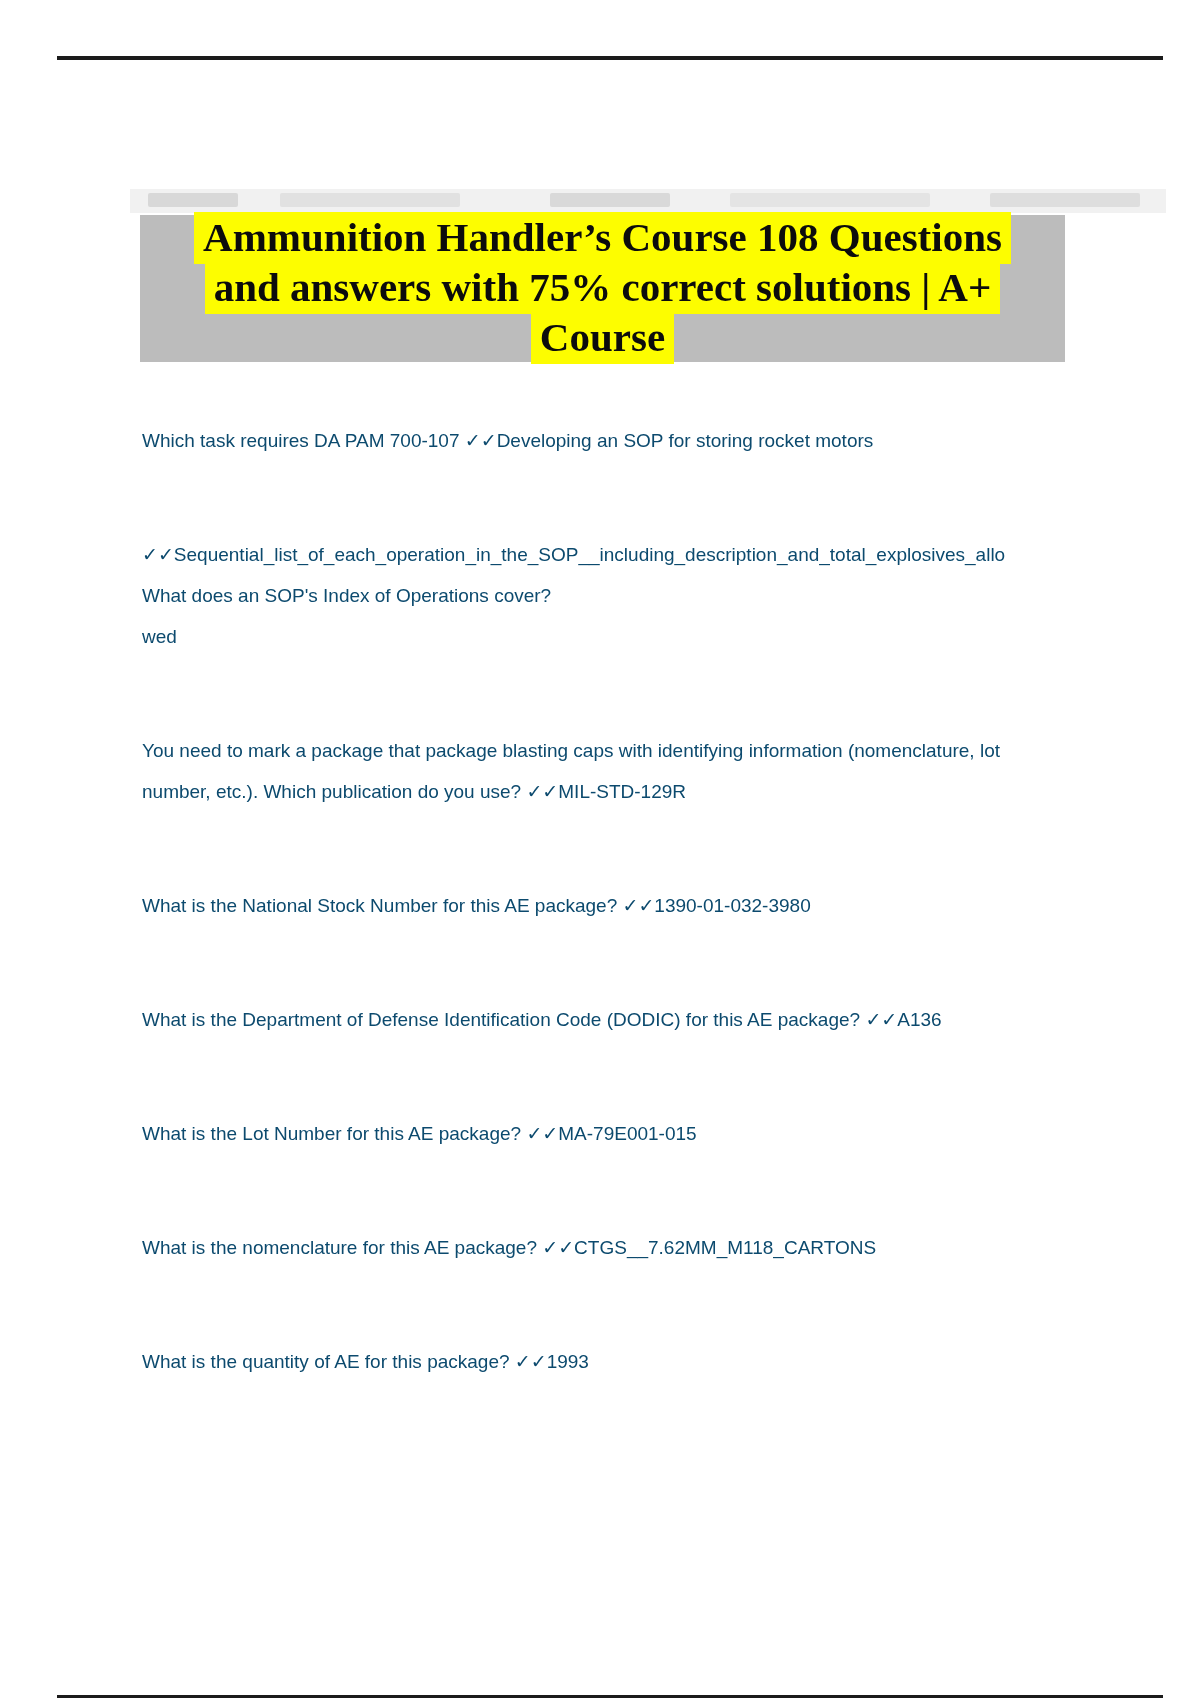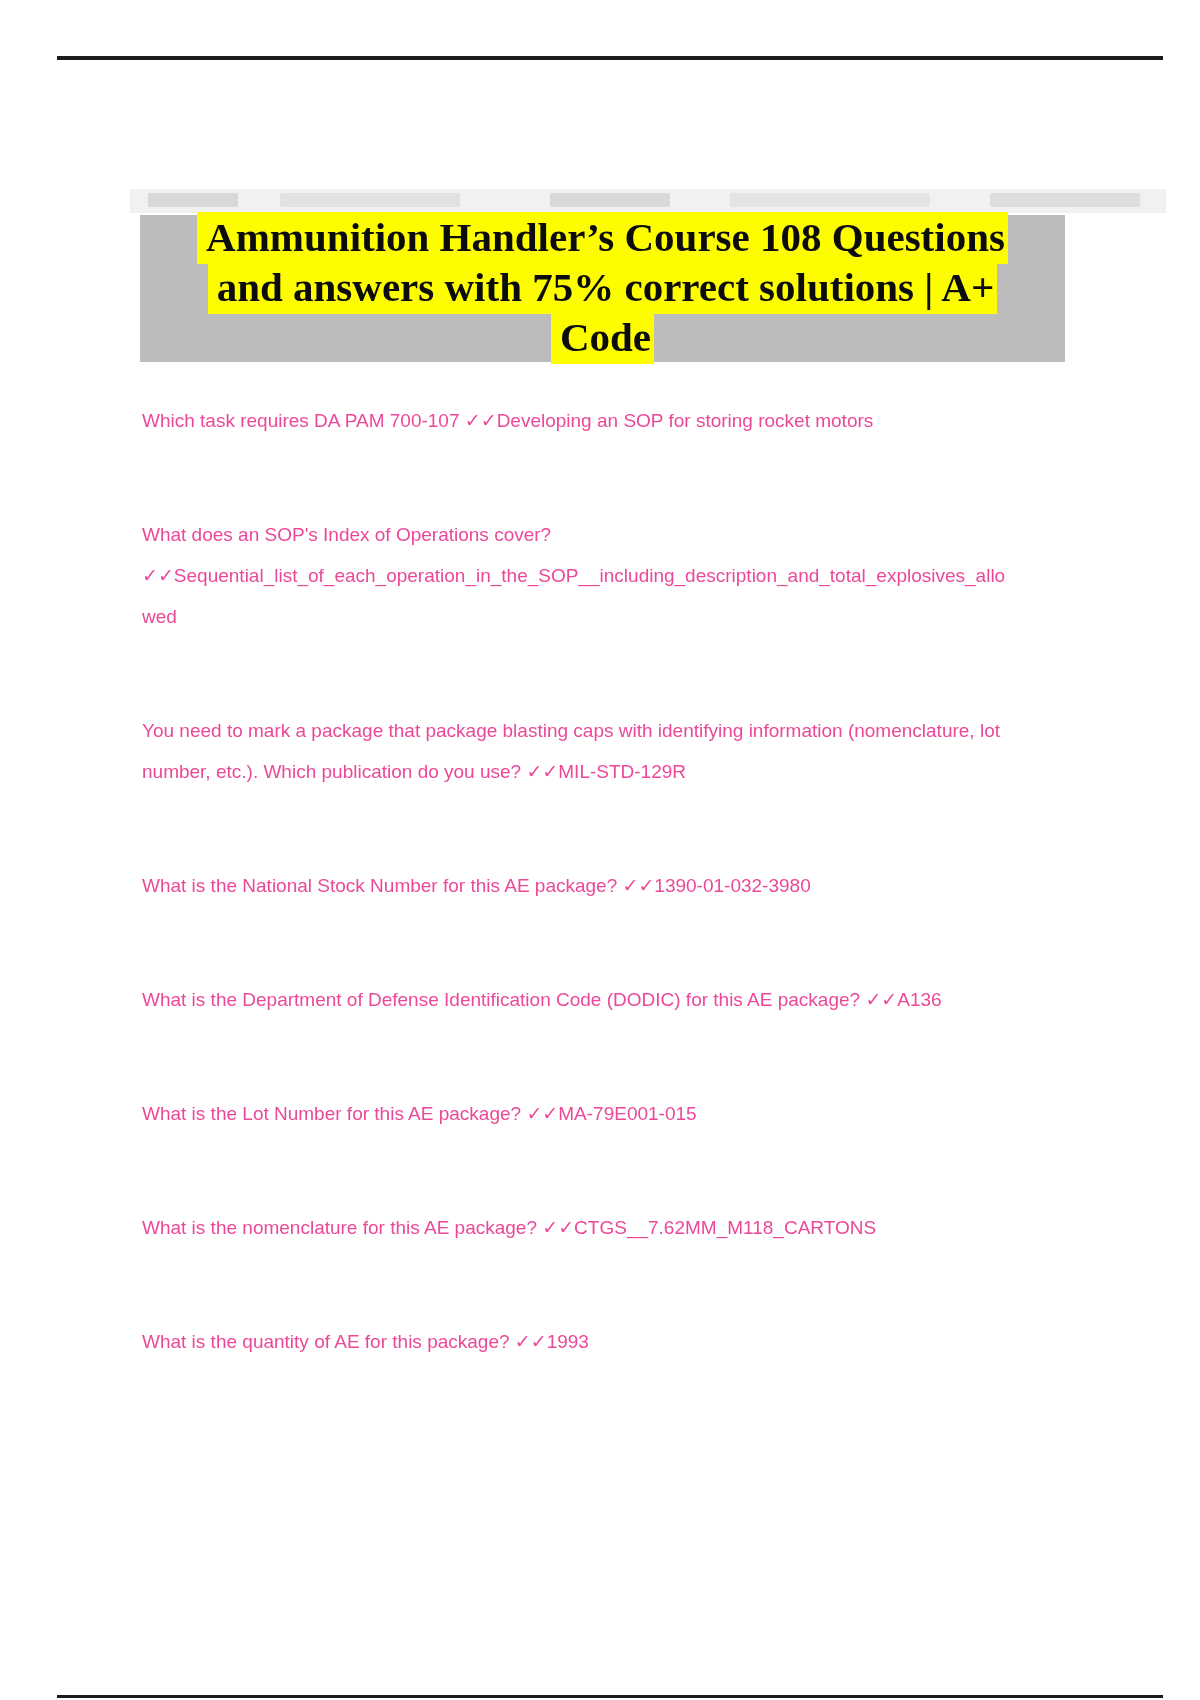--- a/index.html
+++ b/index.html
@@ -48,30 +48,30 @@
     font-family: "Liberation Serif", "DejaVu Serif", serif;
     font-weight: bold;
     font-size: 41px;
     line-height: 50px;
     color: #0c0c0c;
     letter-spacing: 0px;
   }
   .title-line { white-space: nowrap; }
   .hl {
     background: #fdfd00;
-    padding: 2px 3px 4px 9px;
+    padding: 2px 9px 4px 9px;
   }
 
   .qa-list {
     position: absolute;
-    left: 142px; top: 400px;
+    left: 142px; top: 420px;
     width: 1010px;
     font-size: 19px;
     line-height: 41px;
-    color: #ec4899;
+    color: #0c4a6e;
   }
   .qa { margin: 0 0 73px 0; }
   .qa-line { white-space: nowrap; }
 </style>
 </head>
 <body>
 
 <div class="page">
 
   <div class="rule top"></div>
@@ -82,30 +82,30 @@
     <div class="smudge s3"></div>
     <div class="smudge s4"></div>
     <div class="smudge s5"></div>
   </div>
 
   <div class="title-box"></div>
 
   <div class="title-text">
     <div class="title-line"><span class="hl">Ammunition Handler’s Course 108 Questions</span></div>
     <div class="title-line"><span class="hl">and answers with 75% correct solutions | A+</span></div>
-    <div class="title-line"><span class="hl">Code</span></div>
+    <div class="title-line"><span class="hl">Course</span></div>
   </div>
 
   <div class="qa-list">
       <div class="qa">
         <div class="qa-line">Which task requires DA PAM 700-107 ✓✓Developing an SOP for storing rocket motors</div>
       </div>
       <div class="qa">
+        <div class="qa-line">✓✓Sequential_list_of_each_operation_in_the_SOP__including_description_and_total_explosives_allo</div>
         <div class="qa-line">What does an SOP's Index of Operations cover?</div>
-        <div class="qa-line">✓✓Sequential_list_of_each_operation_in_the_SOP__including_description_and_total_explosives_allo</div>
         <div class="qa-line">wed</div>
       </div>
       <div class="qa">
         <div class="qa-line">You need to mark a package that package blasting caps with identifying information (nomenclature, lot</div>
         <div class="qa-line">number, etc.). Which publication do you use? ✓✓MIL-STD-129R</div>
       </div>
       <div class="qa">
         <div class="qa-line">What is the National Stock Number for this AE package? ✓✓1390-01-032-3980</div>
       </div>
       <div class="qa">

